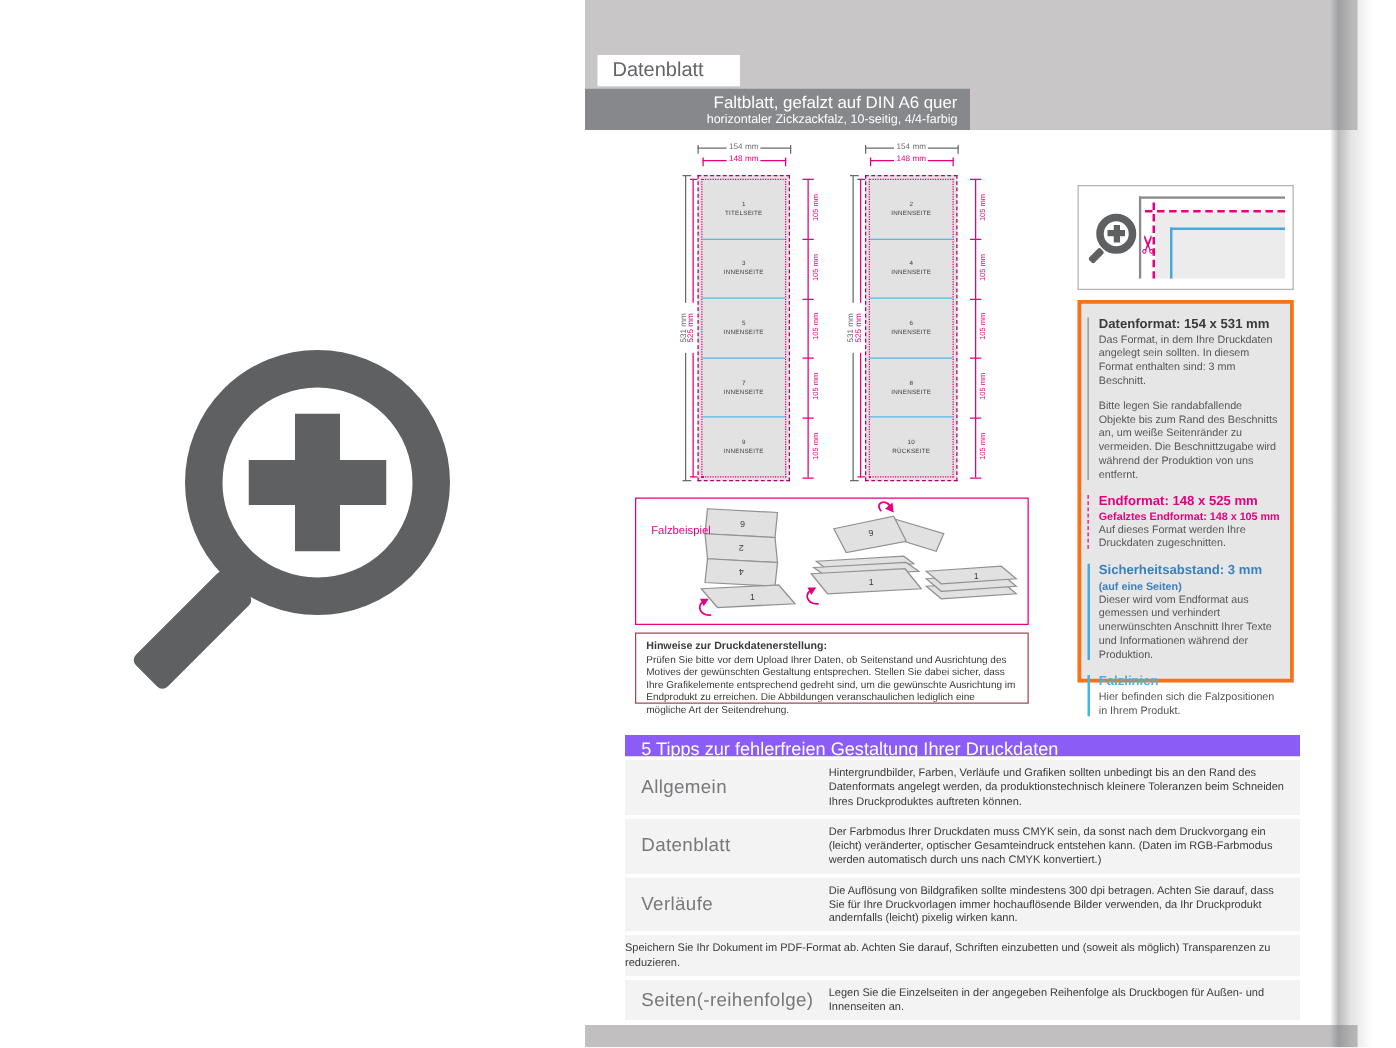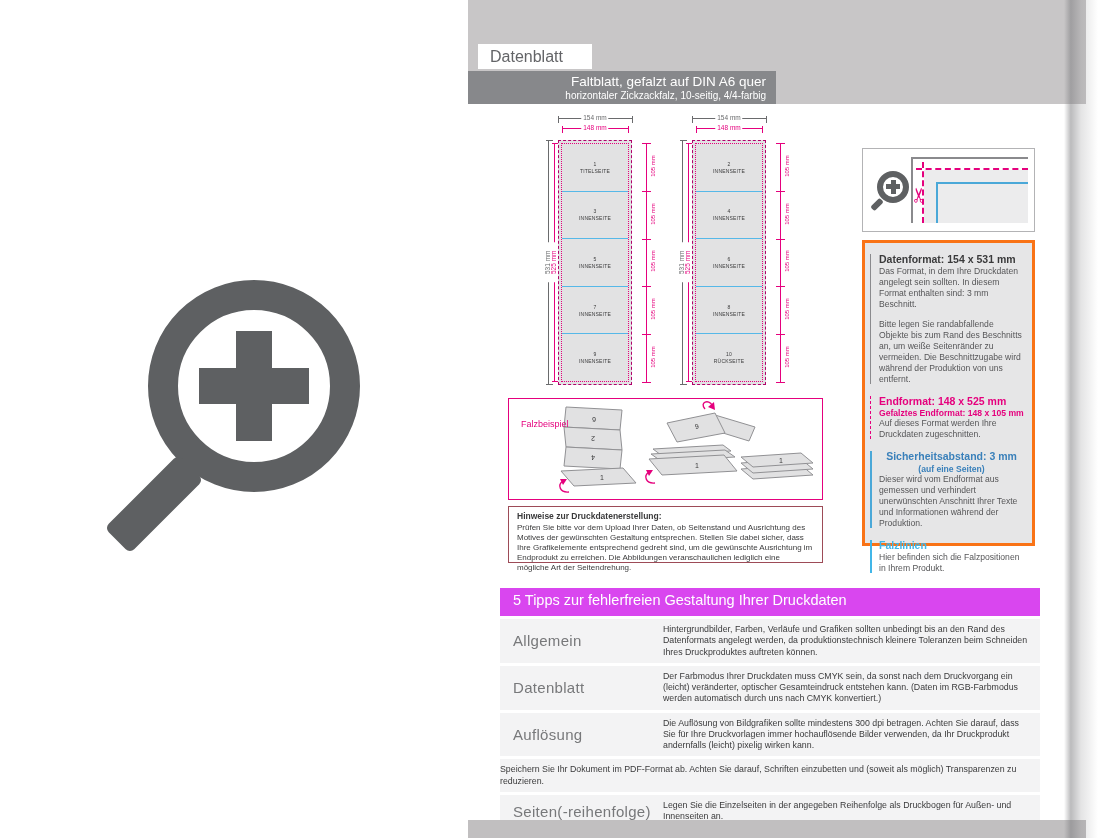--- a/index.html
+++ b/index.html
@@ -73,24 +73,24 @@
   .sec{position:relative;margin-bottom:10px;}
   .sec:before{content:"";position:absolute;left:-9px;top:1px;bottom:1px;}
   .s-gray:before{border-left:1px solid #8a8a8d;}
   .s-mag:before{border-left:1px dashed #e5007d;}
   .s-blue:before{border-left:2px solid #4aa8d8;}
   .s-cyan:before{border-left:2px solid #41b6e8;}
   .sec h4{margin:0 0 1px;font-size:10.5px;line-height:1.15;color:#3a3a3b;}
   .sec .sub{font-size:8.6px;font-weight:bold;line-height:1.2;}
   .sec p{margin:0;font-size:8.6px;line-height:1.28;color:#565658;}
   .sec p + p{margin-top:9px;}
-  .hm{color:#e5007d !important;} .hb{color:#3a80ba !important;text-align:center;} .hc{color:#41b6e8 !important;}
+  .hm{color:#e5007d !important;} .hb{color:#3a80ba !important;} .hc{color:#41b6e8 !important;}
   
   .tips{position:absolute;left:32px;top:588px;width:540px;}
-  .tips .hd{height:28px;background:#d946ef;color:#fff;font-size:14.5px;line-height:25px;padding-left:13px;}
+  .tips .hd{height:17px;background:#8b5cf6;color:#fff;font-size:14.5px;line-height:25px;padding-left:13px;}
   .tips .rows{margin-top:3px;}
   .trow{display:flex;background:#f3f3f4;margin-bottom:3px;min-height:28px;}
   .trow .lab{width:163px;box-sizing:border-box;padding-left:13px;display:flex;align-items:center;
              font-size:15px;color:#77787a;letter-spacing:.3px;}
   .trow .txt{flex:1;display:flex;align-items:flex-end;padding:5px 12px 5px 0;font-size:8.8px;line-height:1.28;color:#3a3a3b;}
 </style>
 </head>
 <body>
 
 <div class="canvas">
@@ -297,21 +297,21 @@
               <span>Hintergrundbilder, Farben, Verläufe und Grafiken sollten unbedingt bis an den Rand des Datenformats angelegt werden, da produktionstechnisch kleinere Toleranzen beim Schneiden Ihres Druckproduktes auftreten können.</span>
             </div>
         </div>
         <div class="trow">
           <div class="lab">Datenblatt</div>
           <div class="txt">
               <span>Der Farbmodus Ihrer Druckdaten muss CMYK sein, da sonst nach dem Druckvorgang ein (leicht) veränderter, optischer Gesamteindruck entstehen kann. (Daten im RGB-Farbmodus werden automatisch durch uns nach CMYK konvertiert.)</span>
             </div>
         </div>
         <div class="trow">
-          <div class="lab">Auflösung</div>
+          <div class="lab">Verläufe</div>
           <div class="txt">
               <span>Die Auflösung von Bildgrafiken sollte mindestens 300 dpi betragen. Achten Sie darauf, dass Sie für Ihre Druckvorlagen immer hochauflösende Bilder verwenden, da Ihr Druckprodukt andernfalls (leicht) pixelig wirken kann.</span>
             </div>
         </div>
         <div class="trow">
           <div class="txt">
               <span>Speichern Sie Ihr Dokument im PDF-Format ab. Achten Sie darauf, Schriften einzubetten und (soweit als möglich) Transparenzen zu reduzieren.</span>
             </div>
         </div>
         <div class="trow">

